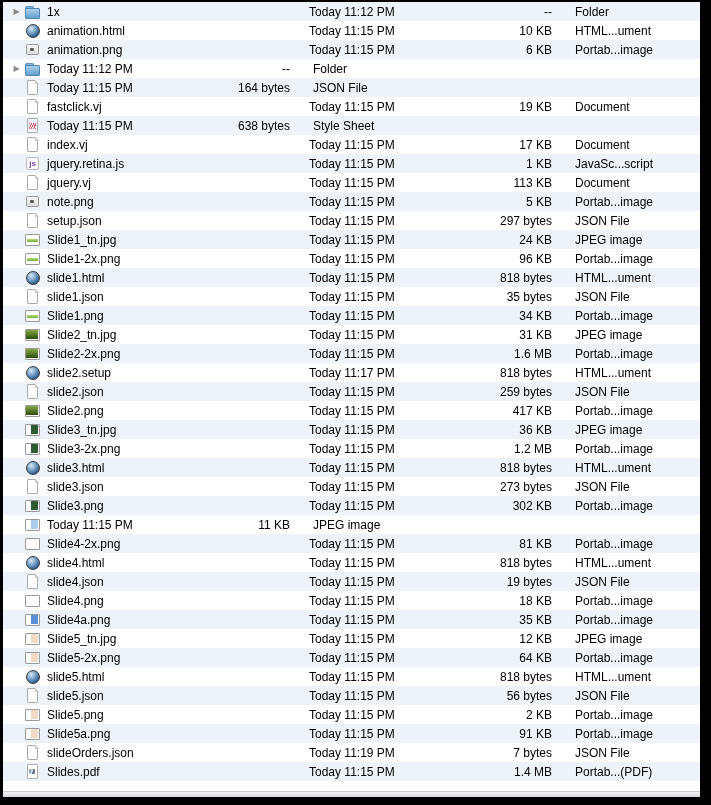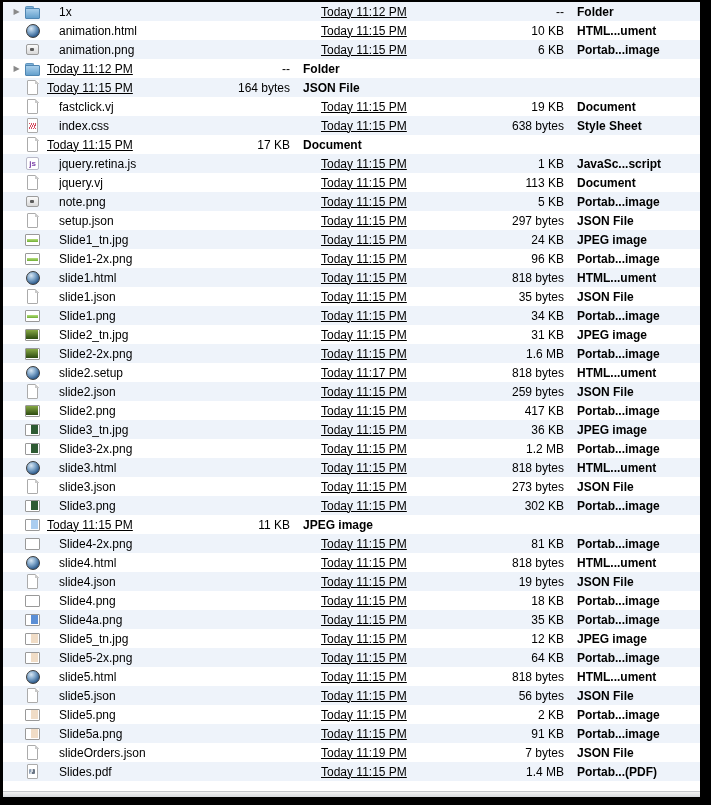--- a/index.html
+++ b/index.html
@@ -22,24 +22,24 @@
     white-space:nowrap;
   }
   .row:nth-child(odd) { background:var(--alt-row, #eef3fa); }
   .disclosure {
     flex:0 0 15px; text-align:center;
     font-size:8px; color:#8a8a8a; line-height:19px;
     visibility:hidden; margin-left:6px;
   }
   .disclosure.show { visibility:visible; }
   .icon { position:relative; flex:0 0 17px; height:17px; margin-right:6px; }
-  .name  { flex:0 0 262px; overflow:hidden; text-overflow:ellipsis;margin-left:12px; }
-  .date  { flex:0 0 118px;text-decoration:underline; }
+  .name  { flex:0 0 262px; overflow:hidden; text-overflow:ellipsis; }
+  .date  { flex:0 0 118px; }
   .size  { flex:0 0 125px; text-align:right; }
-  .kind  { flex:0 0 119px; margin-left:13px; overflow:hidden;font-weight:bold; }
+  .kind  { flex:0 0 119px; margin-left:23px; overflow:hidden; }
 
   
   .i-folder::before {
     content:''; position:absolute; left:1px; top:3px; width:7px; height:3px;
     background:#7fb2da; border:1px solid #5f94bd; border-bottom:none;
     border-radius:2px 2px 0 0;
   }
   .i-folder::after {
     content:''; position:absolute; left:1px; top:5px; width:13px; height:9px;
     background:linear-gradient(#a9cfeb, #64a0cd);
@@ -168,29 +168,29 @@
     <span class="icon i-document"></span>
     <span class="name">fastclick.vj</span>
     <span class="date">Today 11:15 PM</span>
     <span class="size">19 KB</span>
     <span class="kind">Document</span>
   </div>
 
   <div class="row">
     <span class="disclosure">▶</span>
     <span class="icon i-css"></span>
-    <span class="name">index.css</span>
     <span class="date">Today 11:15 PM</span>
     <span class="size">638 bytes</span>
     <span class="kind">Style Sheet</span>
   </div>
 
   <div class="row">
     <span class="disclosure">▶</span>
     <span class="icon i-document"></span>
+    <span class="name">index.vj</span>
     <span class="date">Today 11:15 PM</span>
     <span class="size">17 KB</span>
     <span class="kind">Document</span>
   </div>
 
   <div class="row">
     <span class="disclosure">▶</span>
     <span class="icon i-js"></span>
     <span class="name">jquery.retina.js</span>
     <span class="date">Today 11:15 PM</span>

